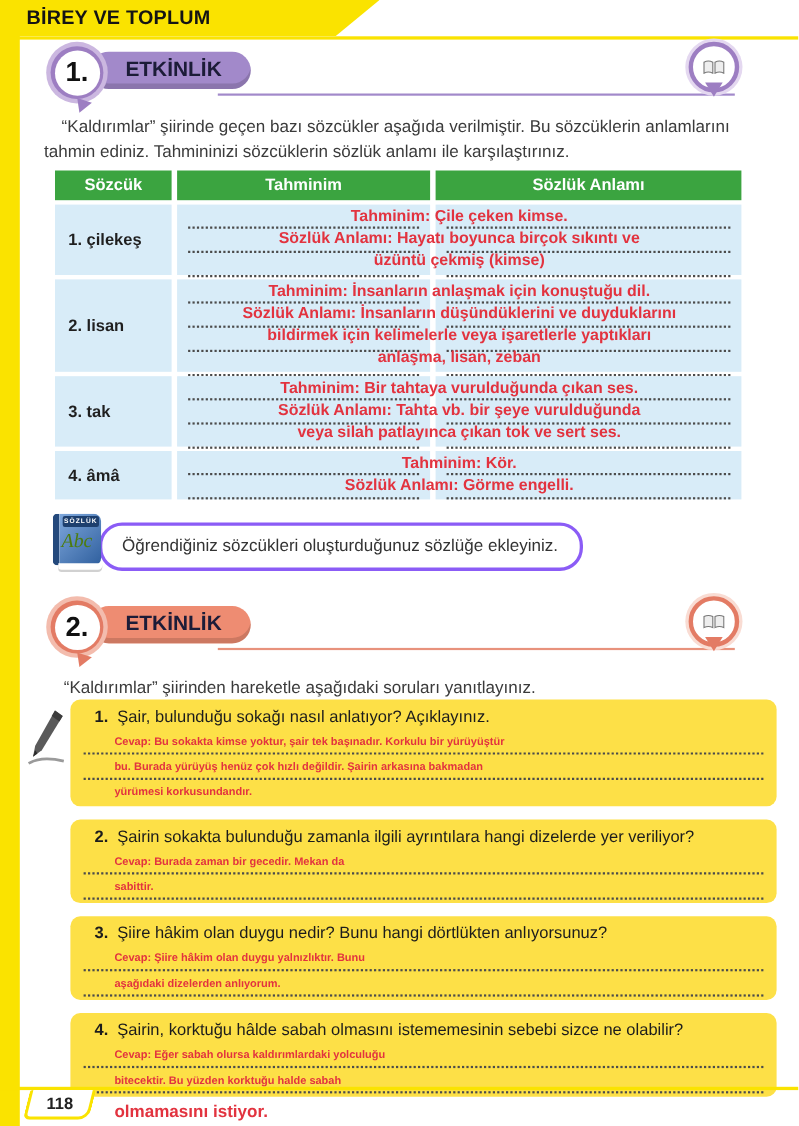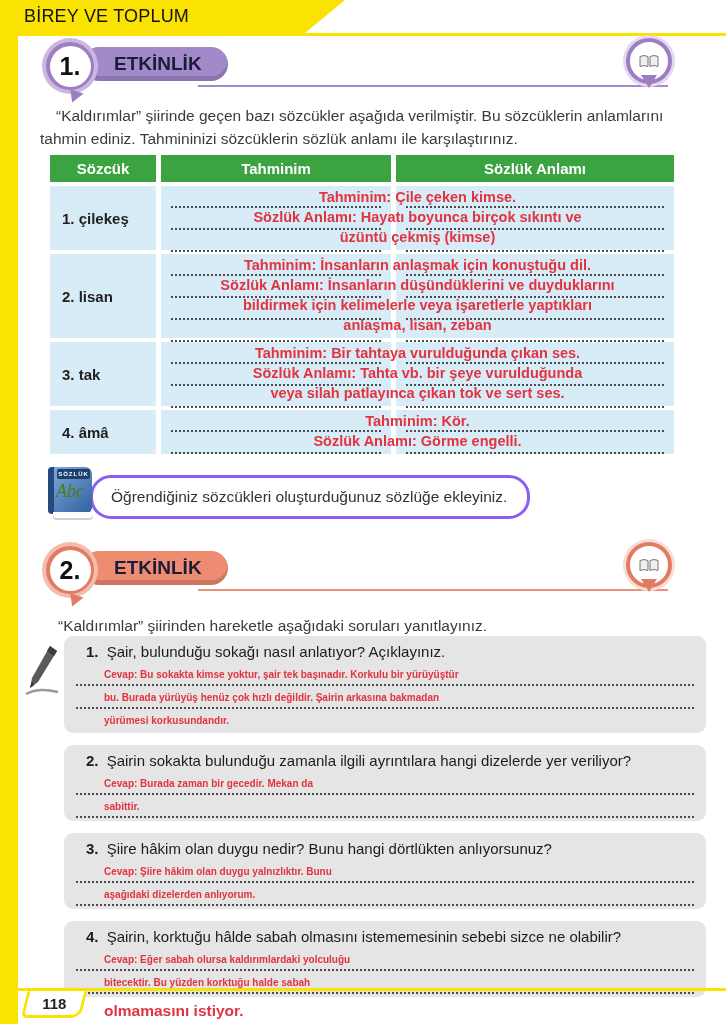--- a/index.html
+++ b/index.html
@@ -3,21 +3,21 @@
 <meta charset="utf-8">
 <style>
   html,body{margin:0;padding:0;background:#fff;}
   .page{position:relative;width:726px;height:1024px;background:#fff;overflow:hidden;
         font-family:"Liberation Sans", sans-serif;color:#2e2e2e;}
   
   .left-stripe{position:absolute;left:0;top:0;width:18px;height:1024px;background:#FAE300;}
   .top-band{position:absolute;left:0;top:0;width:350px;height:33px;background:#FAE300;
             clip-path:polygon(0 0,345px 0,305px 100%,0 100%);}
   .top-rule{position:absolute;left:0;top:33px;right:0;height:3px;background:#FAE300;}
-  .page-title{position:absolute;left:24px;top:6px;font-size:18px;font-weight:normal;color:#141414;letter-spacing:.2px;}
+  .page-title{position:absolute;left:24px;top:6px;font-size:18px;font-weight:bold;color:#141414;letter-spacing:.2px;}
   .bottom-rule{position:absolute;left:0;top:988px;right:0;height:3px;background:#FAE300;}
   .page-tab{position:absolute;left:24px;top:991px;width:54px;height:24px;background:#fff;
             border:3px solid #FAE300;border-top:none;border-radius:3px 3px 10px 6px;
             transform:skewX(-14deg);display:flex;align-items:center;justify-content:center;}
   .page-tab span{transform:skewX(14deg);font-weight:bold;font-size:15px;color:#222;}
   
   .act-header{position:absolute;left:38px;right:22px;height:62px;}
   .hdr-line{position:absolute;left:160px;right:36px;bottom:13px;height:2px;}
   .hdr-label{position:absolute;left:44px;top:9px;height:34px;border-radius:19px;
              padding:0 26px 0 32px;display:flex;align-items:center;font-weight:bold;
@@ -72,21 +72,21 @@
             background:linear-gradient(135deg,#7FA8DC,#2F5F9E);border-left:6px solid #24497C;}
   .db-banner{position:absolute;top:5px;left:13px;right:6px;height:10px;background:#1D3F6E;color:#fff;
              font-size:6px;font-weight:bold;text-align:center;line-height:10px;letter-spacing:1px;border-radius:2px;}
   .db-abc{position:absolute;top:17px;left:12px;color:#4d7c0f;font-family:"Liberation Serif",serif;
           font-style:italic;font-size:18px;}
   .db-pages{position:absolute;bottom:4px;left:9px;right:3px;height:6px;background:#fff;
             border-radius:0 0 4px 3px;box-shadow:0 2px 0 rgba(0,0,0,.18);}
   
   .pencil{position:absolute;left:24px;top:642px;}
   .questions{position:absolute;left:64px;top:636px;width:642px;}
-  .q-box{background:#e5e5e5;border-radius:9px;padding:5px 12px 3px;margin-bottom:12px;position:relative;}
+  .q-box{background:#fde047;border-radius:9px;padding:5px 12px 3px;margin-bottom:12px;position:relative;}
   .q-text{height:22px;line-height:22px;font-size:15px;color:#1c1c1c;padding-left:10px;}
   .q-text b{font-weight:bold;margin-right:4px;}
   .a-line{height:21px;line-height:23px;color:#E2333F;font-size:10px;font-weight:bold;
           padding-left:28px;white-space:nowrap;}
   .a-line.dotted{border-bottom:2px dotted #4b4b4b;}
   .a-out{color:#E2333F;font-size:15.5px;font-weight:bold;padding-left:40px;height:20px;line-height:21px;}
 </style>
 </head>
 <body>
 

